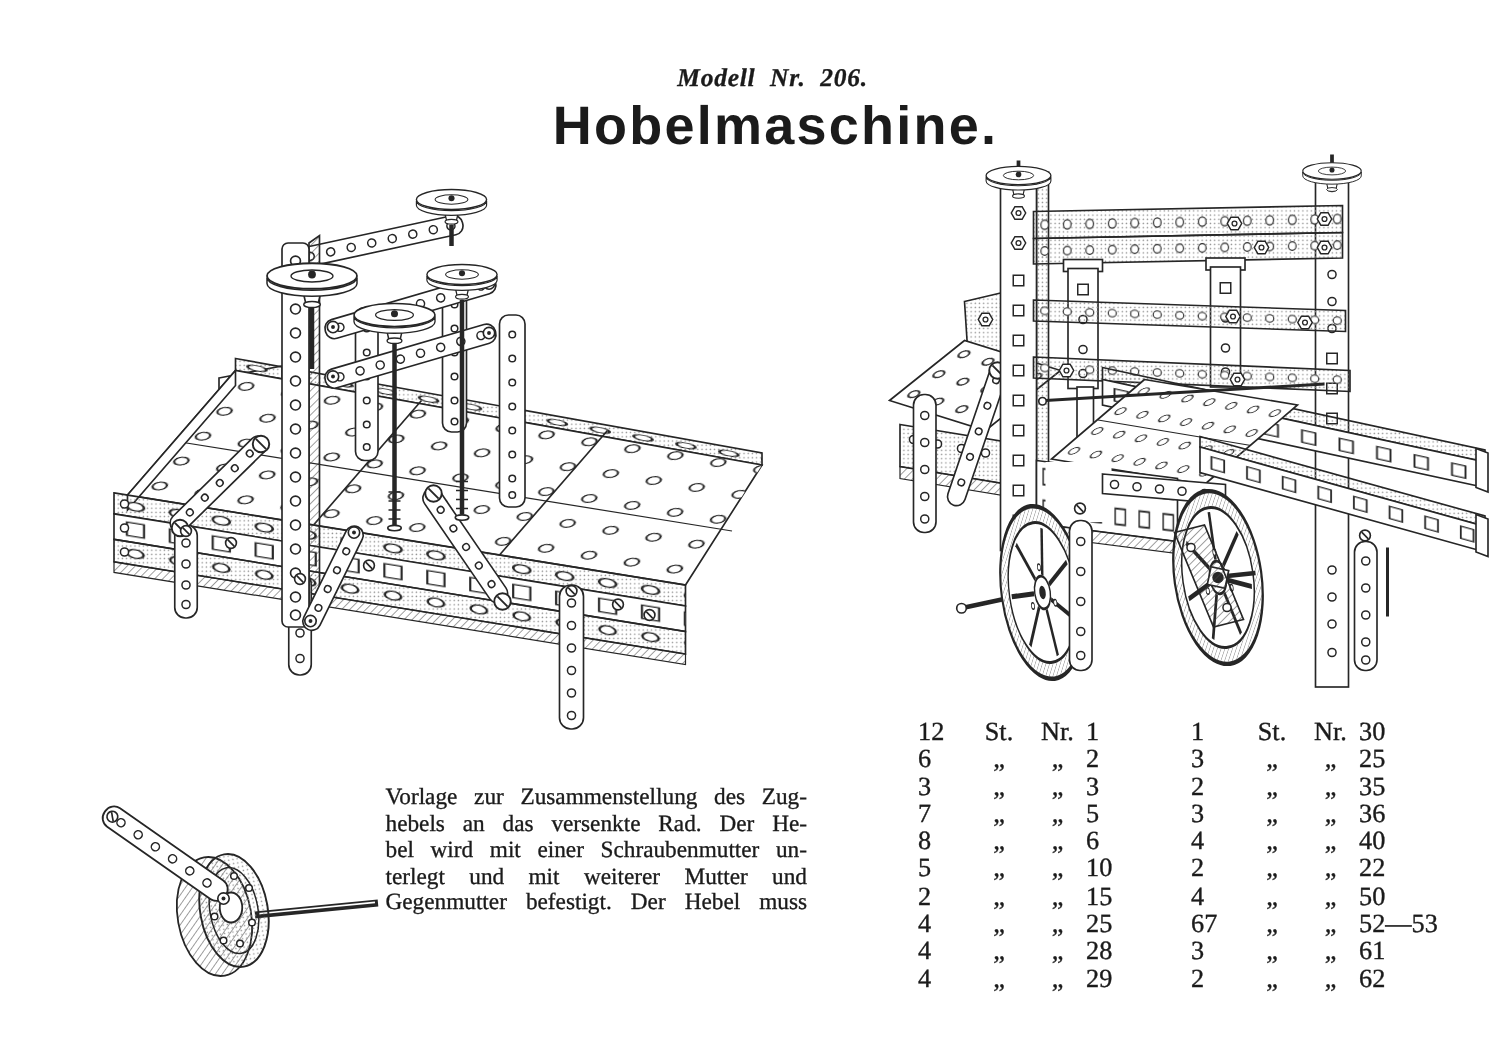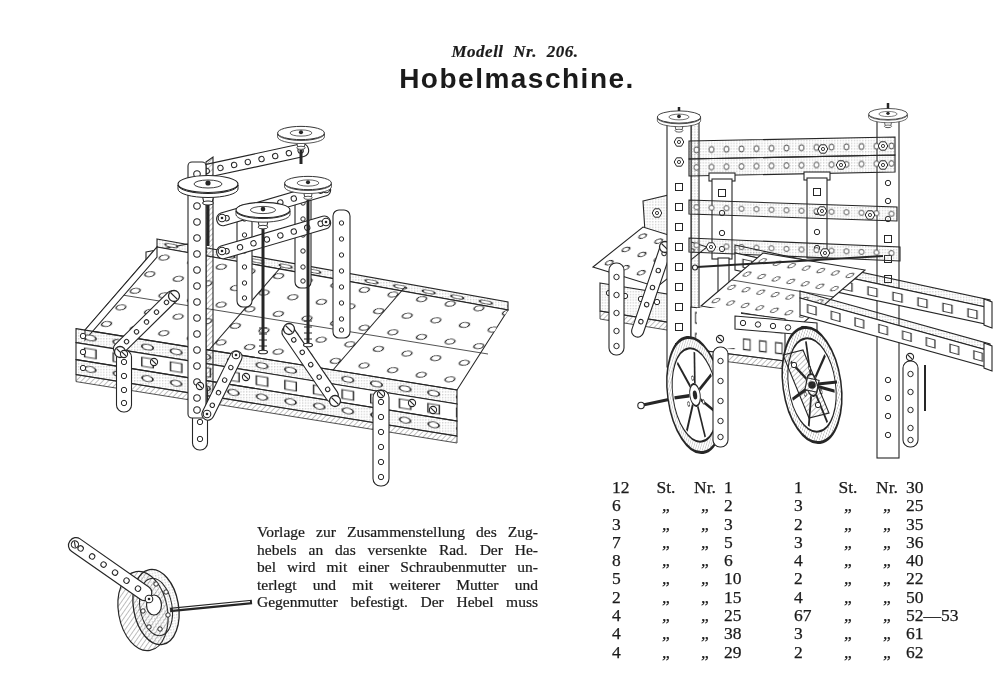--- a/index.html
+++ b/index.html
@@ -10,21 +10,21 @@
   }
   .abs{position:absolute;}
   .model-line{
     left:340px;top:42px;width:350px;text-align:center;
     font-size:17px;font-weight:bold;letter-spacing:.5px;word-spacing:5px;font-style:italic;
     -webkit-text-stroke:.2px #1b1b1b;
   }
   .title{
     left:362px;top:63px;width:310px;margin:0;text-align:center;
     font-family:"Liberation Sans", sans-serif;
-    font-size:28px;font-weight:bold;letter-spacing:1.5px;white-space:nowrap;
+    font-size:36px;font-weight:bold;letter-spacing:1.5px;white-space:nowrap;
   }
   .caption{
     left:257px;top:523px;width:281px;
     font-size:15.5px;line-height:17.6px;
     -webkit-text-stroke:.22px #1b1b1b;
   }
   .cap-line{text-align:justify;text-align-last:justify;white-space:nowrap;}
   .cap-line.last{text-align:center;text-align-last:center;}
   .plist{
     display:grid;grid-template-columns:34px 40px 38px 84px;
@@ -593,21 +593,21 @@
     <span class="u">„</span>
     <span class="n">„</span>
     <span class="v">15</span>
   <span class="q">4</span>
     <span class="u">„</span>
     <span class="n">„</span>
     <span class="v">25</span>
   <span class="q">4</span>
     <span class="u">„</span>
     <span class="n">„</span>
-    <span class="v">38</span>
+    <span class="v">28</span>
   <span class="q">4</span>
     <span class="u">„</span>
     <span class="n">„</span>
     <span class="v">29</span>
 </div>
 
 <div class="abs plist" style="left:794px;top:478px">
   <span class="q">1</span>
     <span class="u">St.</span>
     <span class="n">Nr.</span>

